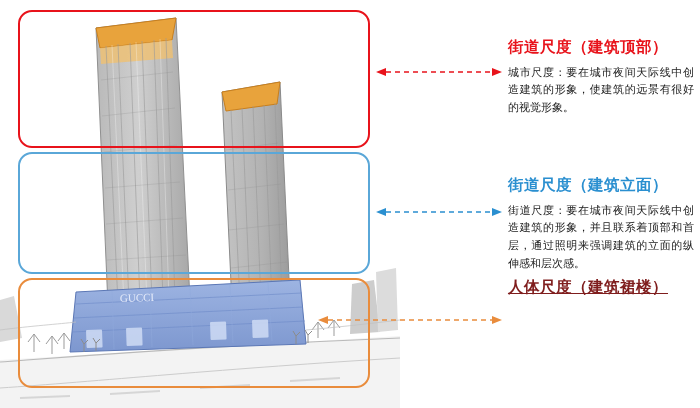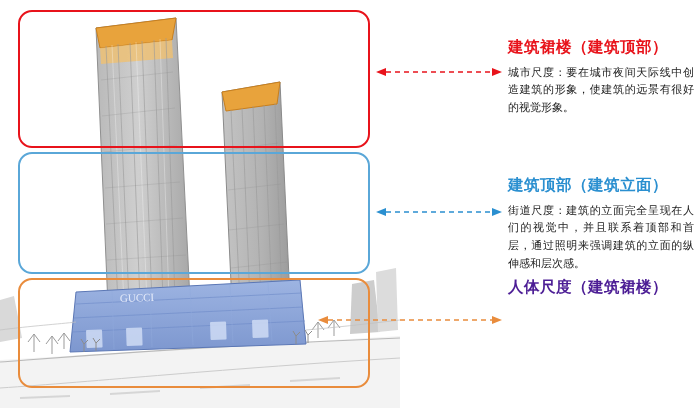--- a/index.html
+++ b/index.html
@@ -74,21 +74,21 @@
     color: #1b1b1b;
     line-height: 1.62;
     margin: 0;
     text-align: justify;
   }
   .p1 { left: 508px; top: 38px; width: 186px; }
   .p1 .panel-title { color: #e8131b; }
   .p2 { left: 508px; top: 176px; width: 186px; }
   .p2 .panel-title { color: #2a8fd0; }
   .p3 { left: 508px; top: 278px; width: 186px; }
-  .p3 .panel-title { color: #4c1d95; }
+  .p3 .panel-title { color: #7f1d1d; text-decoration: underline; }
 </style>
 </head>
 <body>
 
 <div id="stage">
 
   <div class="illus">
     <svg width="400" height="408" viewBox="0 0 400 408" xmlns="http://www.w3.org/2000/svg">
       <defs>
         <linearGradient id="towerGrad" x1="0" y1="0" x2="1" y2="0">
@@ -225,26 +225,26 @@
 
   <div class="arrow" style="left:318px; top:314px; width:184px;">
     <svg width="184" height="12" viewBox="0 0 184 12" xmlns="http://www.w3.org/2000/svg">
       <line x1="10" y1="6" x2="174" y2="6" stroke="#e98c3c" stroke-width="1.4" stroke-dasharray="5 4"></line>
       <polygon points="0,6 10,2 10,10" fill="#e98c3c"></polygon>
       <polygon points="184,6 174,2 174,10" fill="#e98c3c"></polygon>
     </svg>
   </div>
 
   <div class="panel p1">
-    <div class="panel-title">建筑裙楼（建筑顶部）</div>
+    <div class="panel-title">街道尺度（建筑顶部）</div>
     <p class="panel-body">城市尺度：要在城市夜间天际线中创造建筑的形象，使建筑的远景有很好的视觉形象。</p>
   </div>
 
   <div class="panel p2">
-    <div class="panel-title">建筑顶部（建筑立面）</div>
-    <p class="panel-body">街道尺度：建筑的立面完全呈现在人们的视觉中，并且联系着顶部和首层，通过照明来强调建筑的立面的纵伸感和层次感。</p>
+    <div class="panel-title">街道尺度（建筑立面）</div>
+    <p class="panel-body">街道尺度：要在城市夜间天际线中创造建筑的形象，并且联系着顶部和首层，通过照明来强调建筑的立面的纵伸感和层次感。</p>
   </div>
 
   <div class="panel p3">
     <div class="panel-title">人体尺度（建筑裙楼）</div>
   </div>
 
 </div>
 
 </body></html>

